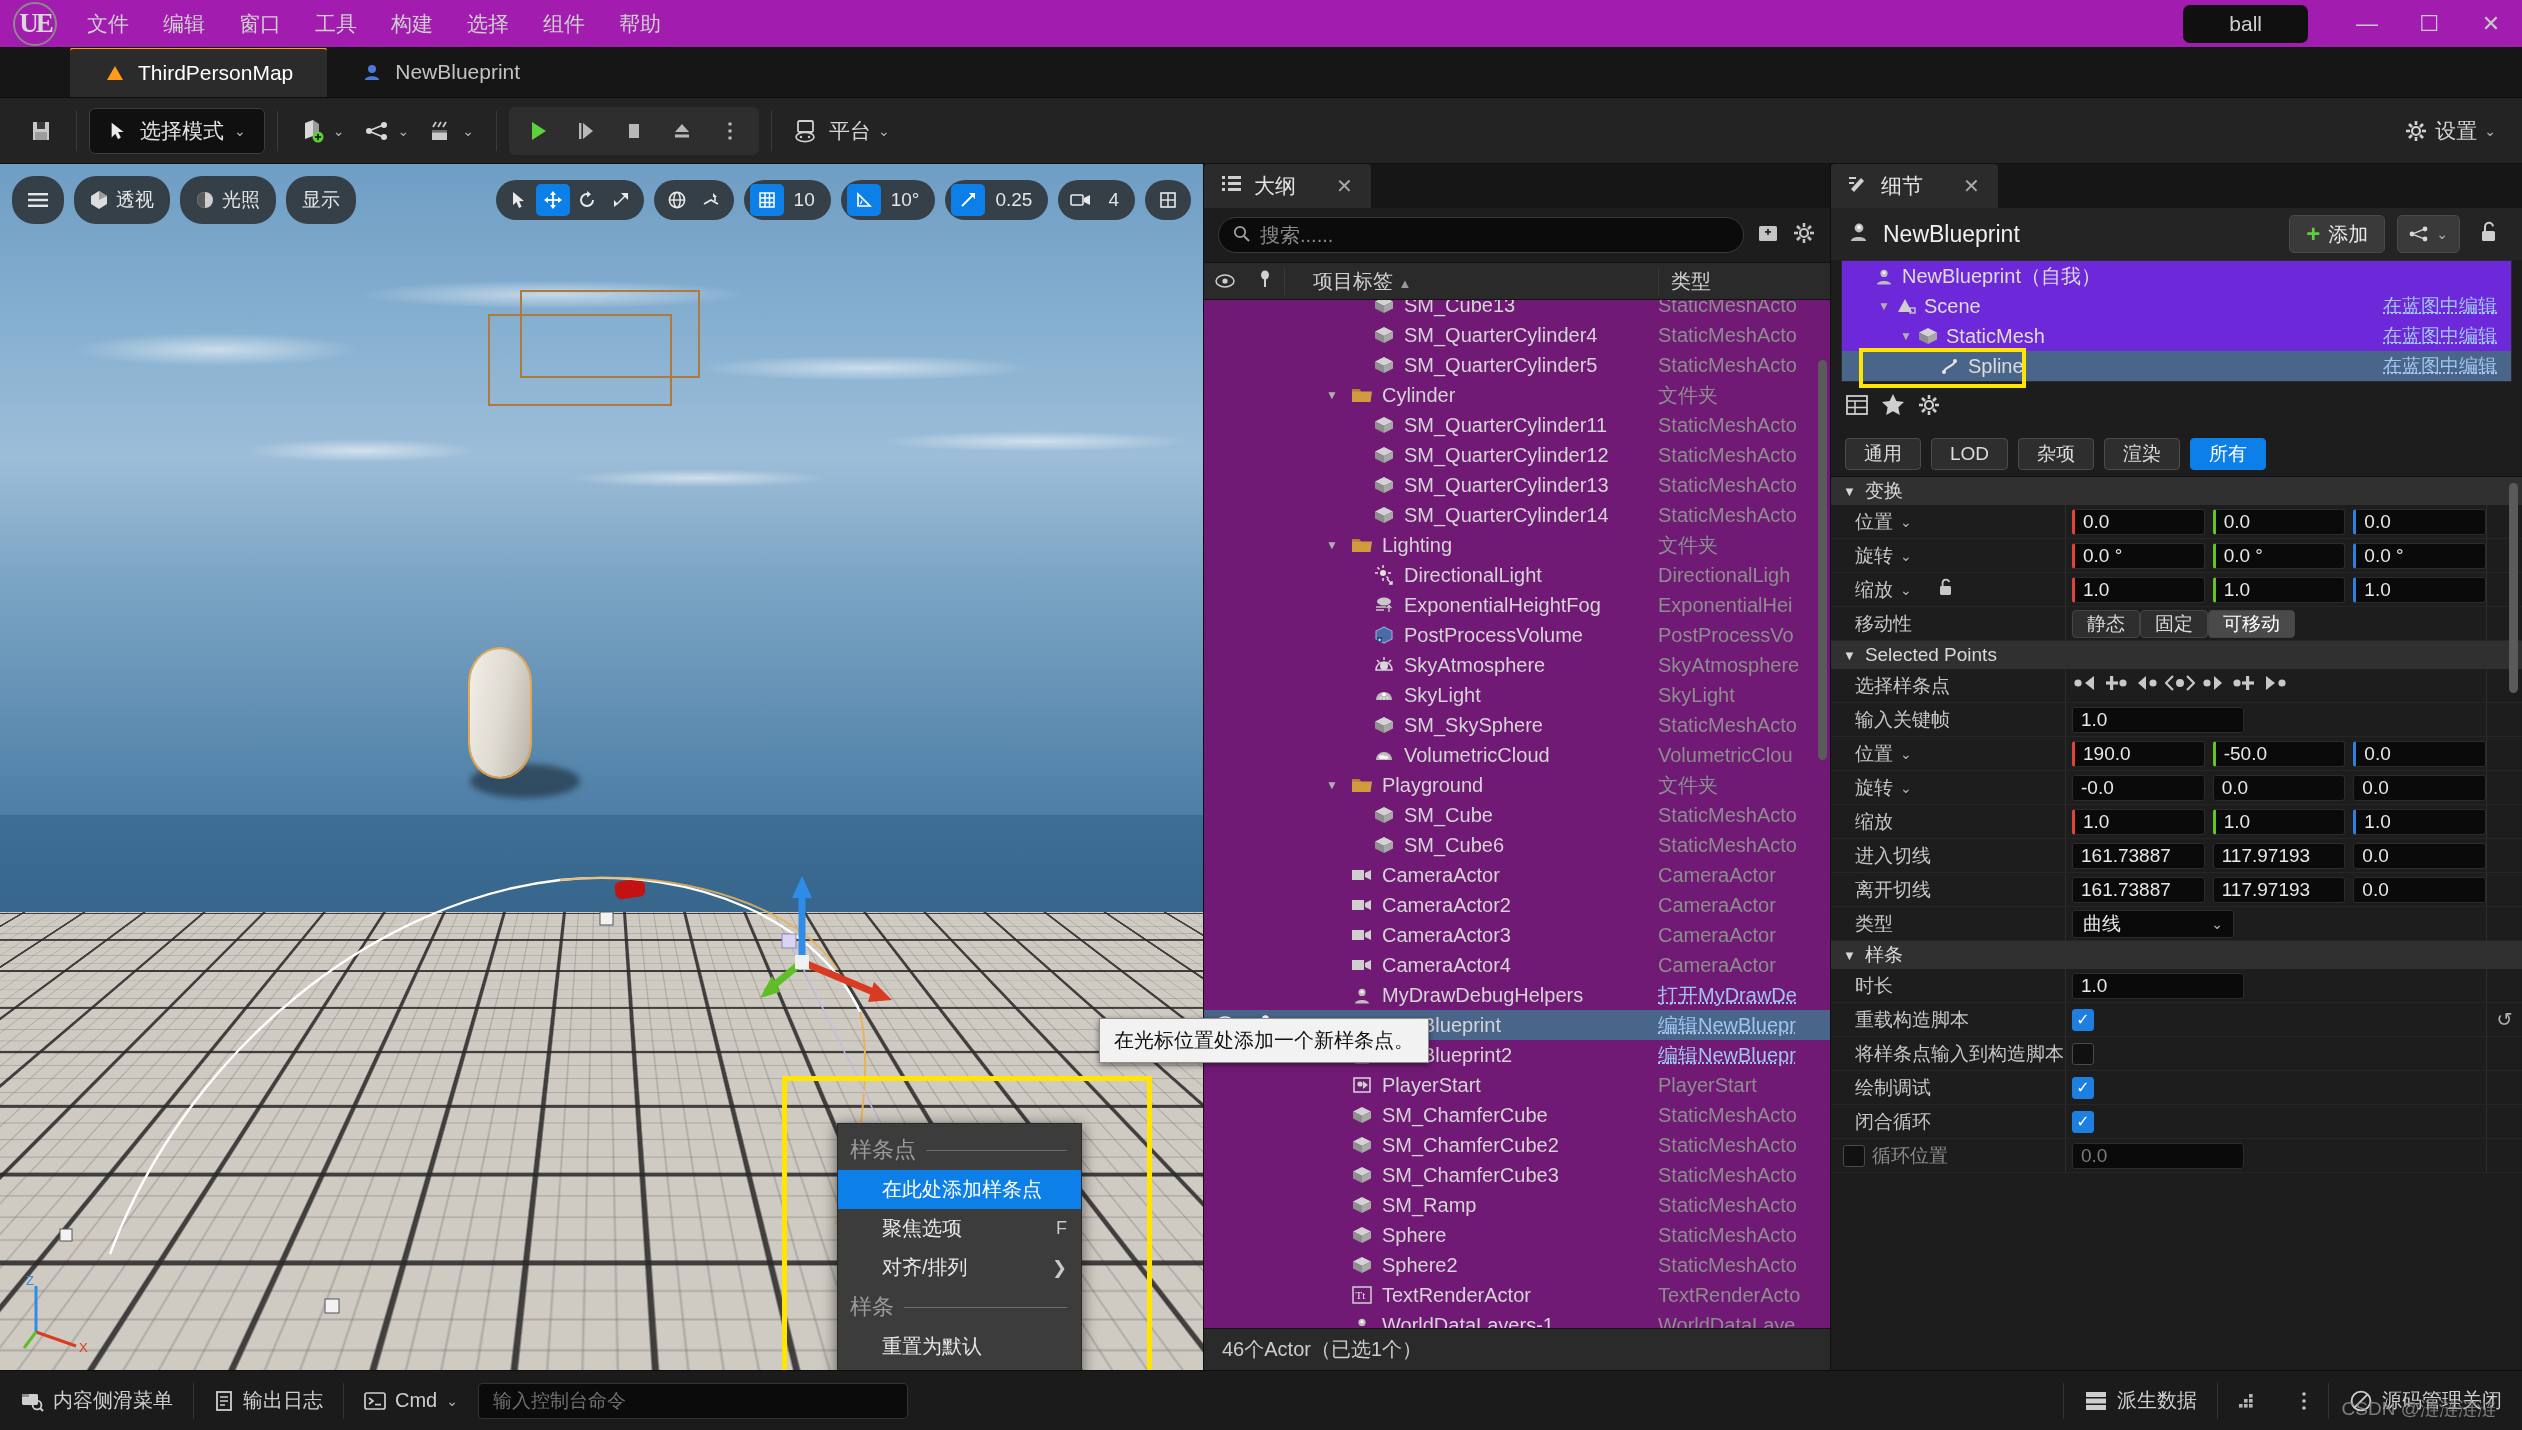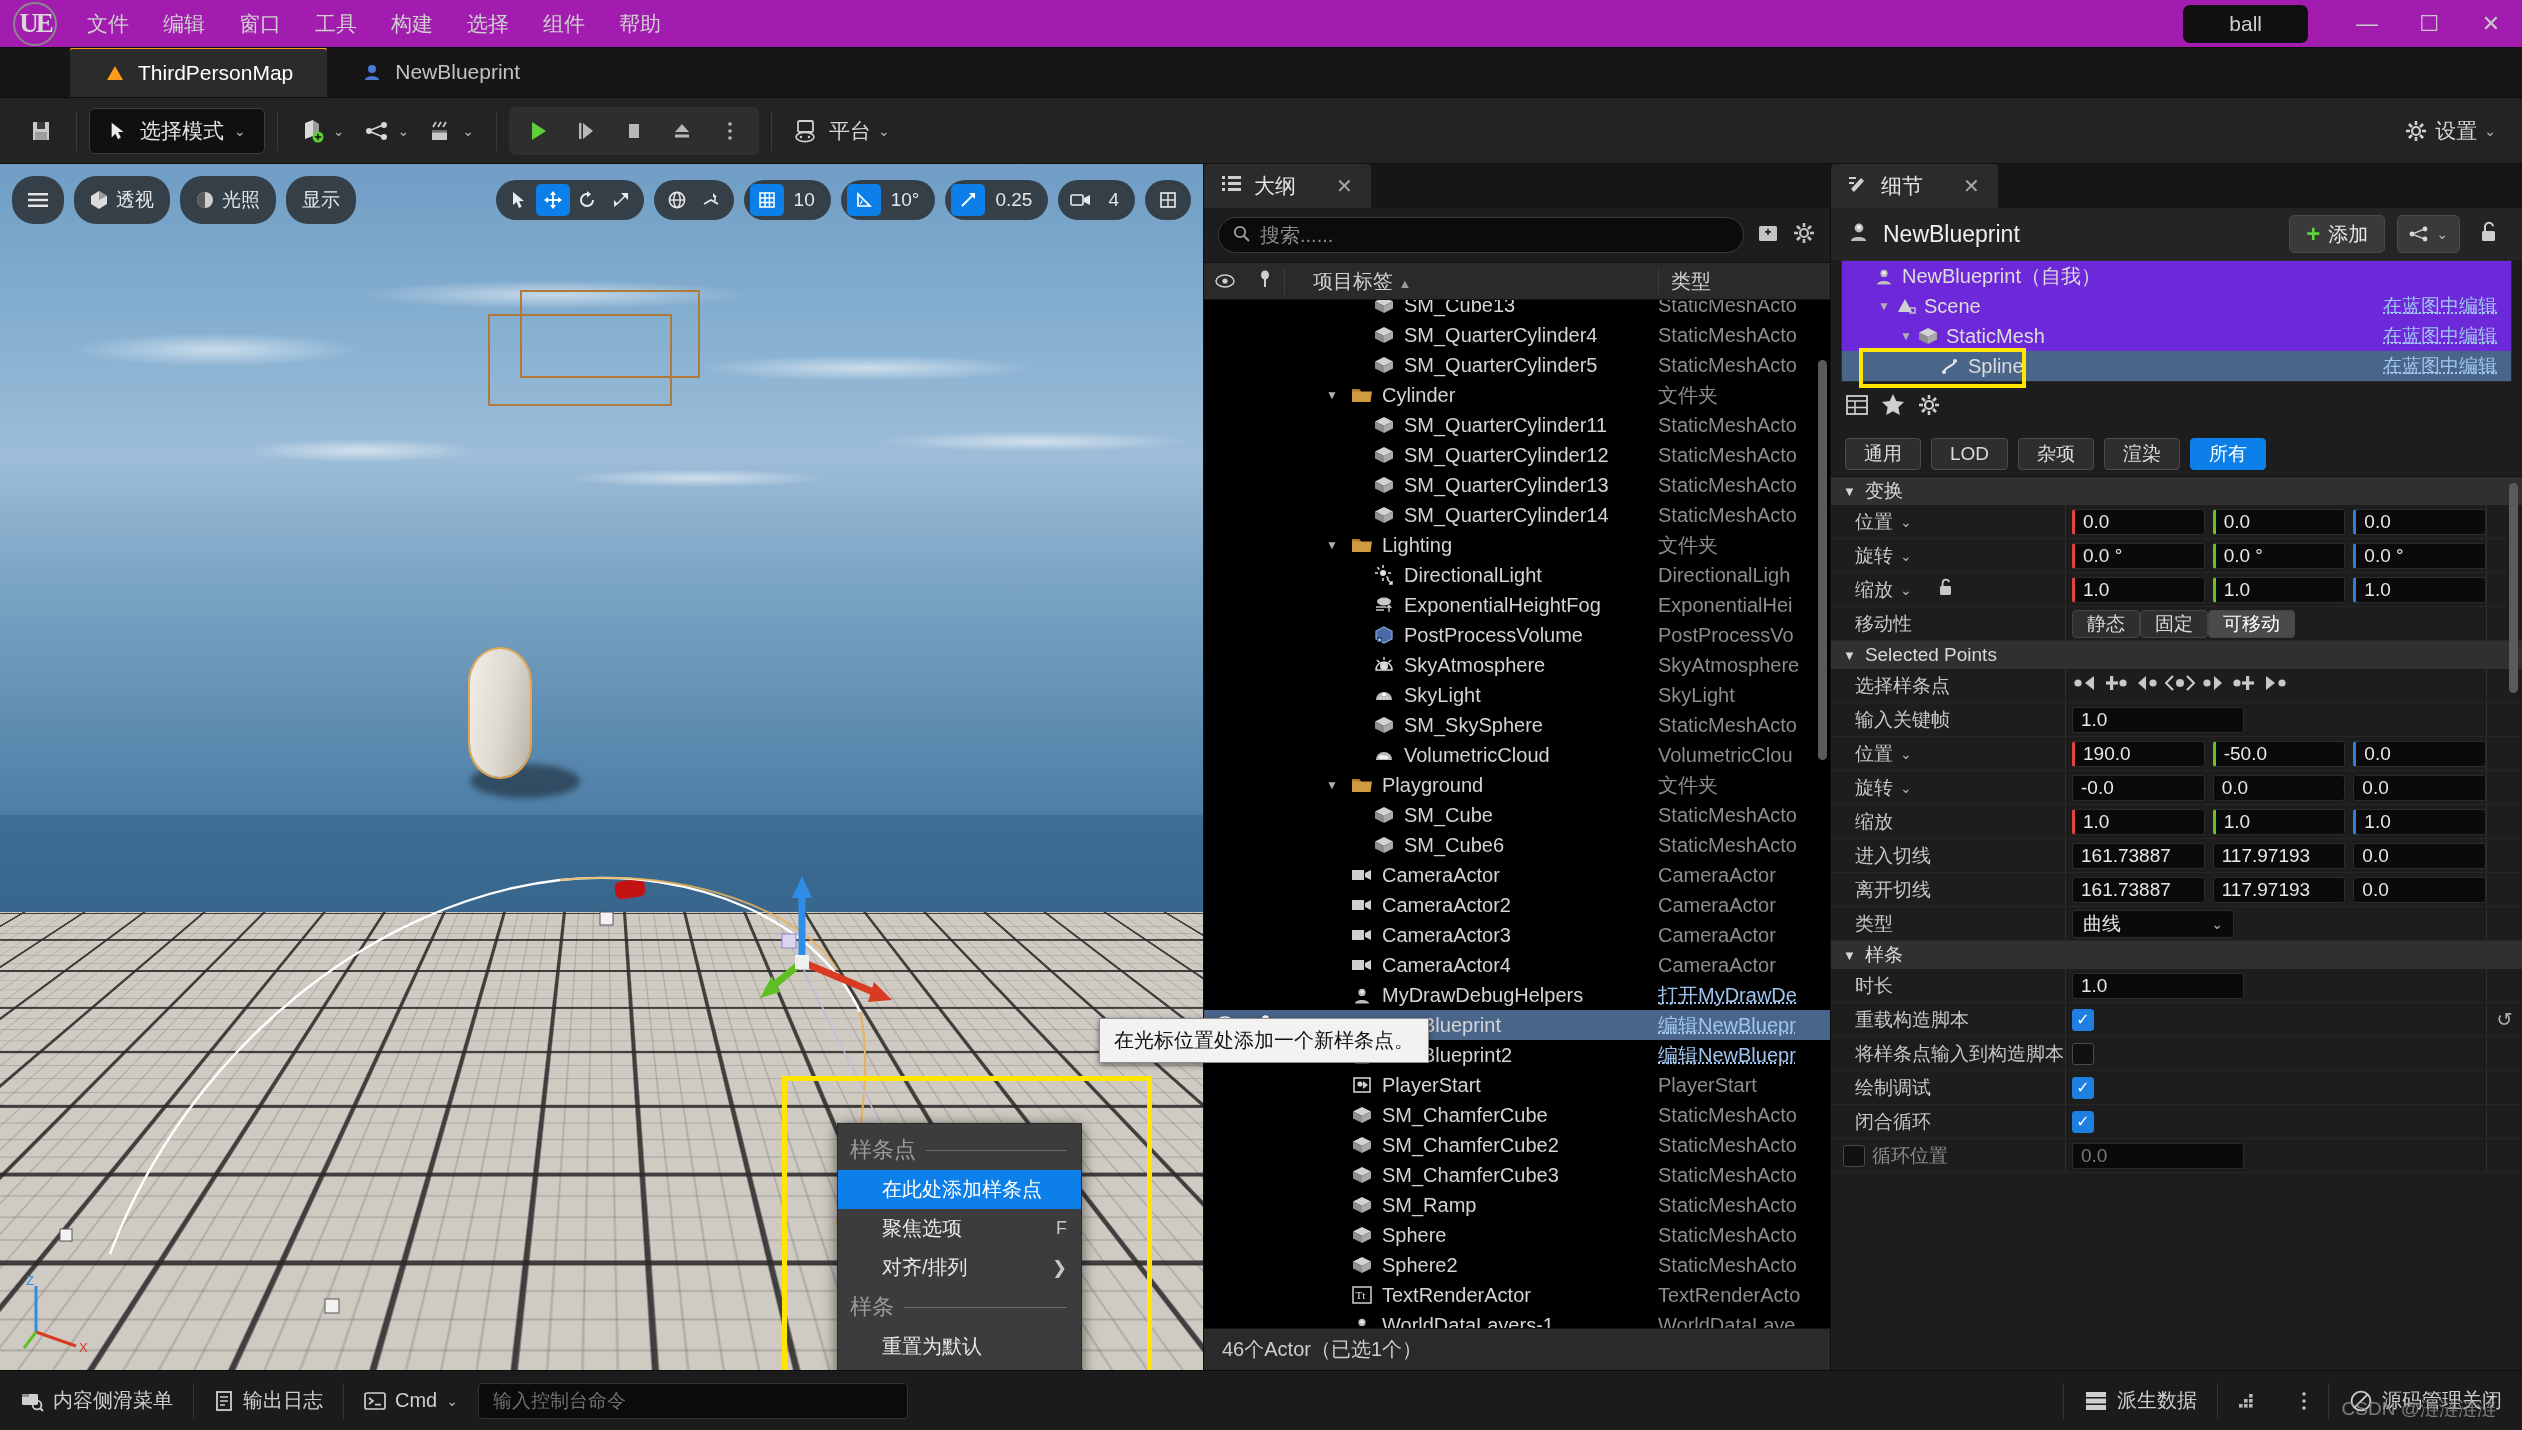--- a/index.html
+++ b/index.html
@@ -108,21 +108,21 @@
   .ctx-sec .line { flex:1; height:1px; background:#6a6a6a; }
   .ctx-item { display:flex; align-items:center; padding:6px 14px 6px 44px; color:#e8e8e8;
     font-size:20px; position:relative; }
   .ctx-item.sel { background:#0d7fe8; color:#fff; }
   .ctx-item .sc { margin-left:auto; color:#c8c8c8; font-size:18px; }
   .tooltip { position:absolute; left:1099px; top:1018px; background:#f2f2f2; color:#101010;
     border:1px solid #8d8d8d; padding:8px 14px; font-size:20px; white-space:nowrap;
     box-shadow:0 2px 6px rgba(0,0,0,.5); z-index:40; }
 
   
-  .outliner { width:628px; background:#000000; display:flex; flex-direction:column;
+  .outliner { width:628px; background:#701a75; display:flex; flex-direction:column;
     border-left:1px solid #0f0f0f; border-right:1px solid #0f0f0f; }
   .panel-tabrow { height:44px; background:#161616; display:flex; align-items:flex-end; }
   .panel-tab { height:44px; background:#2b2b2b; display:flex; align-items:center; gap:12px;
     padding:0 18px; font-size:21px; color:#e4e4e4; border-radius:4px 4px 0 0; }
   .panel-tab .x { margin-left:28px; color:#a8a8a8; font-size:20px; }
   .searchrow { height:54px; display:flex; align-items:center; gap:12px; padding:0 14px;
     background:#1d1d1d; }
   .searchbox { flex:1; height:36px; background:#0b0b0b; border:1px solid #3a3a3a;
     border-radius:18px; display:flex; align-items:center; gap:10px; padding:0 14px;
     color:#8a8a8a; font-size:20px; }

